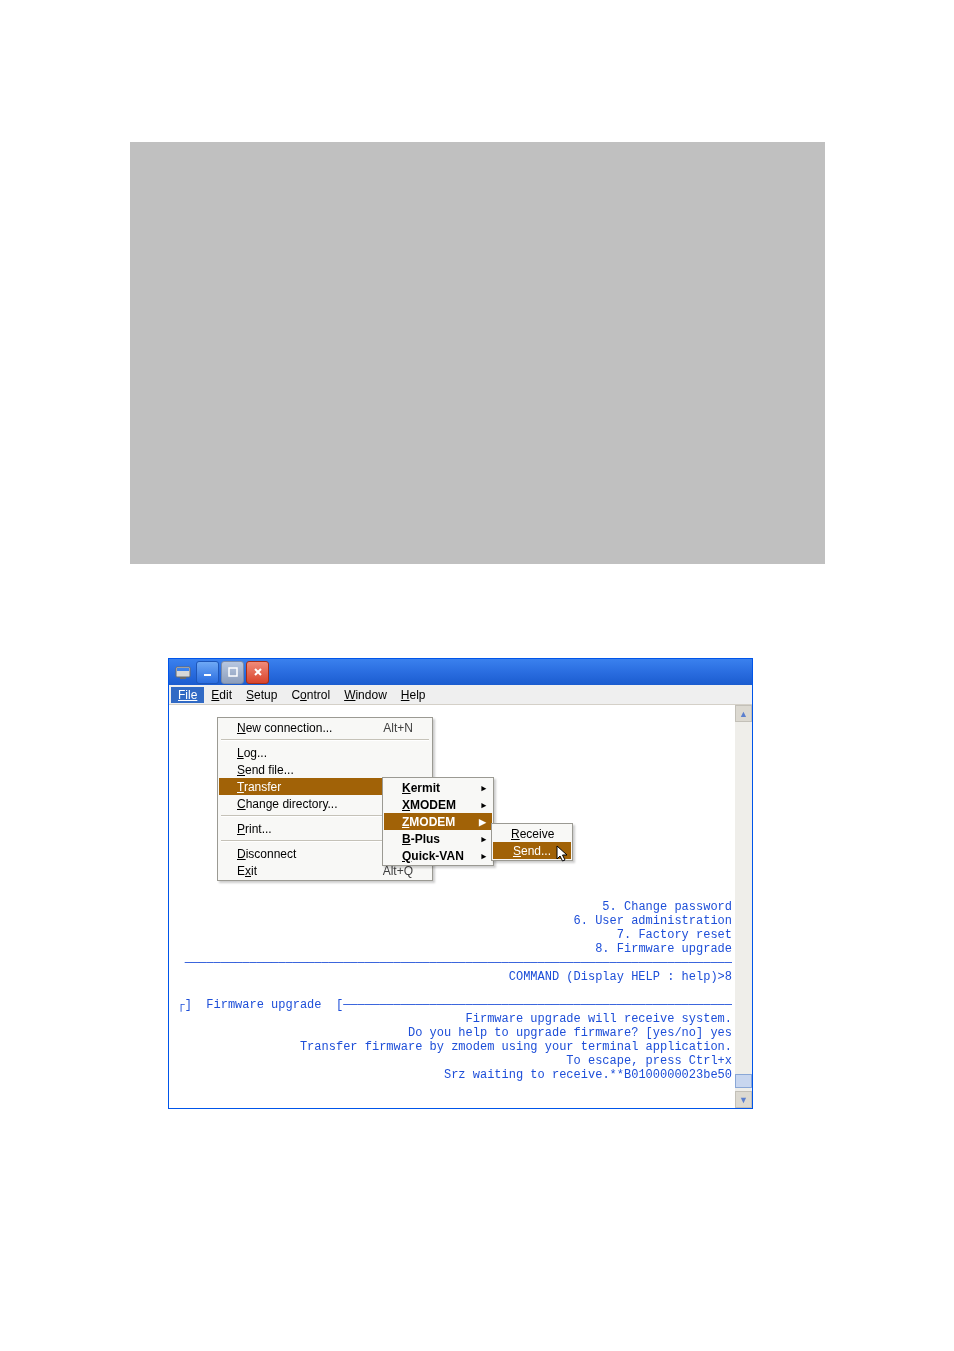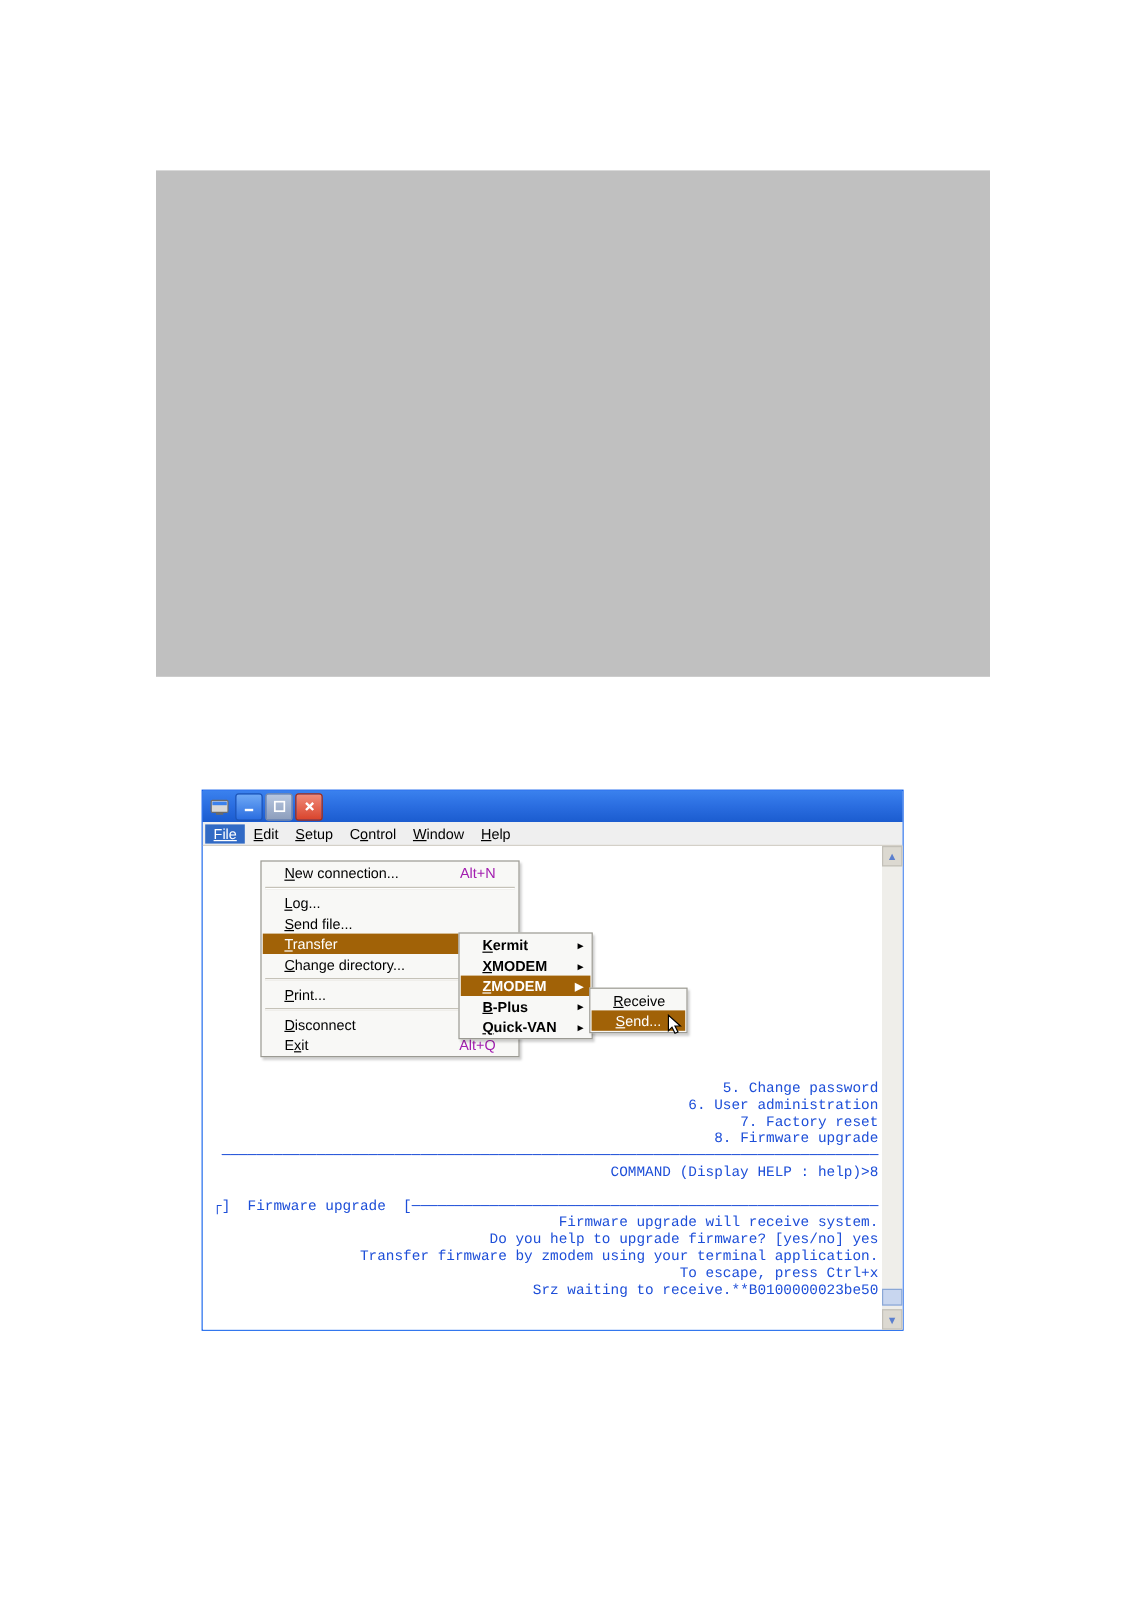--- a/index.html
+++ b/index.html
@@ -117,21 +117,21 @@
   }
   .dropdown.file-menu { left:0px; top:12px; width:212px;margin-left:48px; }
   .dropdown .row {
     display:flex; align-items:center;
     height:17px;
     padding:0 18px 0 18px;
     position:relative;
     white-space:nowrap;
   }
   .dropdown .row .lbl { flex:1; }
-  .dropdown .row .shortcut { color:#a21caf; margin-left:12px; }
+  .dropdown .row .shortcut { color:#404040; margin-left:12px; }
   .dropdown .row .arrow { position:absolute; right:6px; font-size:9px; }
   .dropdown .row.hover { background:#a16207; color:#fff; }
   .dropdown .row.hover .arrow { color:#fff; }
   .dropdown .sep { height:1px; margin:3px 2px; background:#c5c2b8; border-bottom:1px solid #fff; }
   .dropdown .u { text-decoration:underline; }
 
   .submenu.transfer { left:213px; top:72px; width:108px;font-weight:bold; }
   .submenu.zmodem   { left:322px; top:118px; width:78px;text-align:center; }
 
   .terminal-text {

